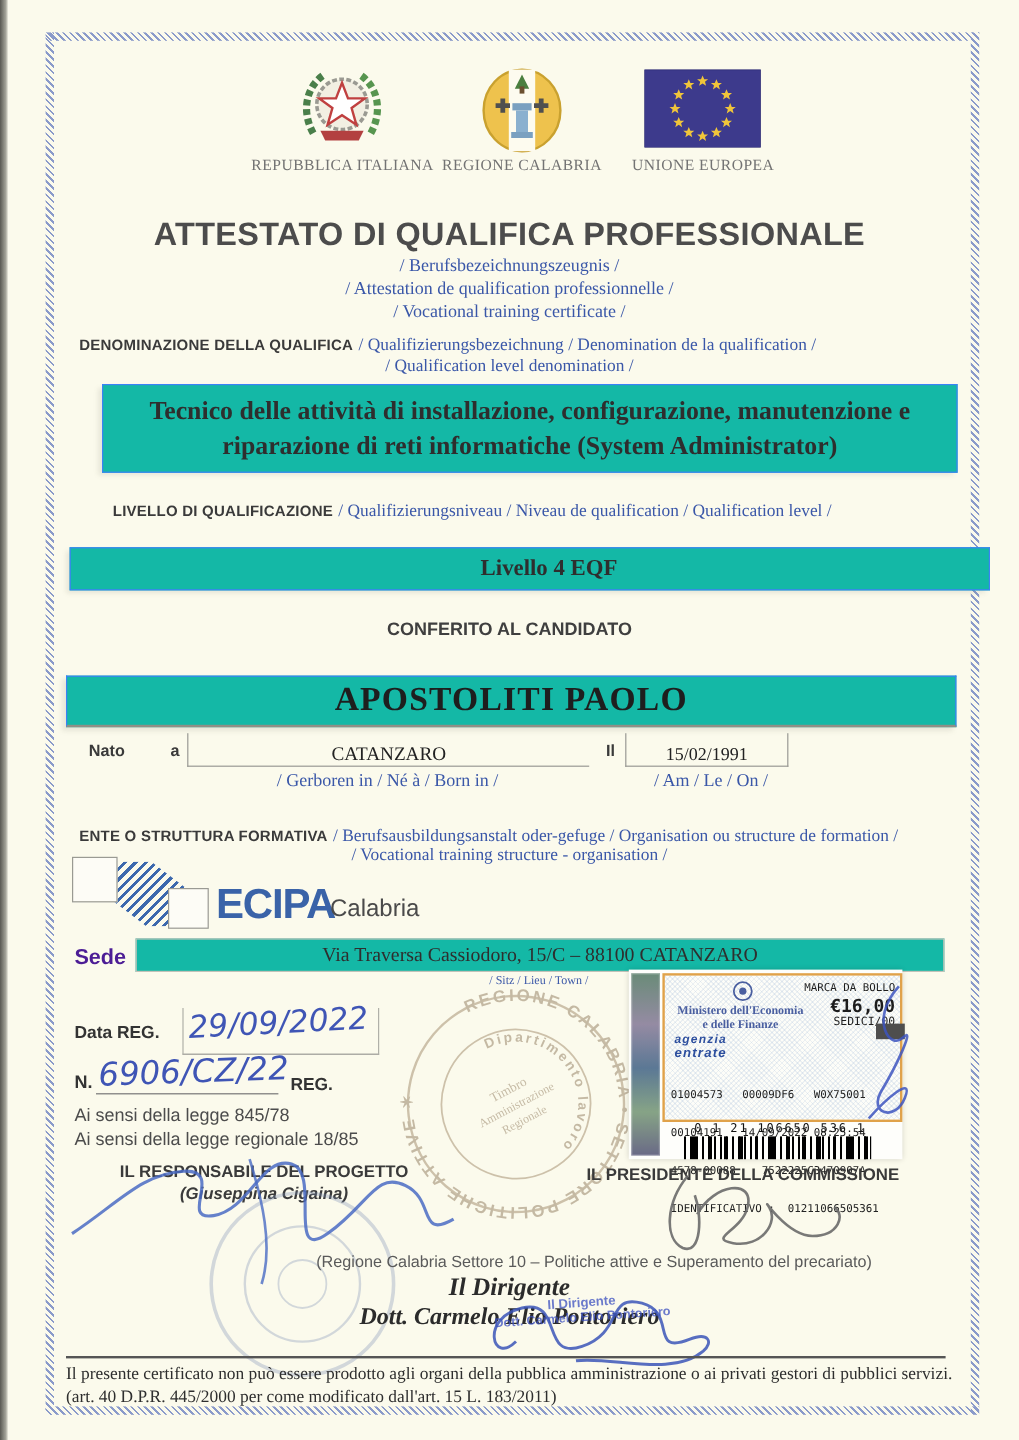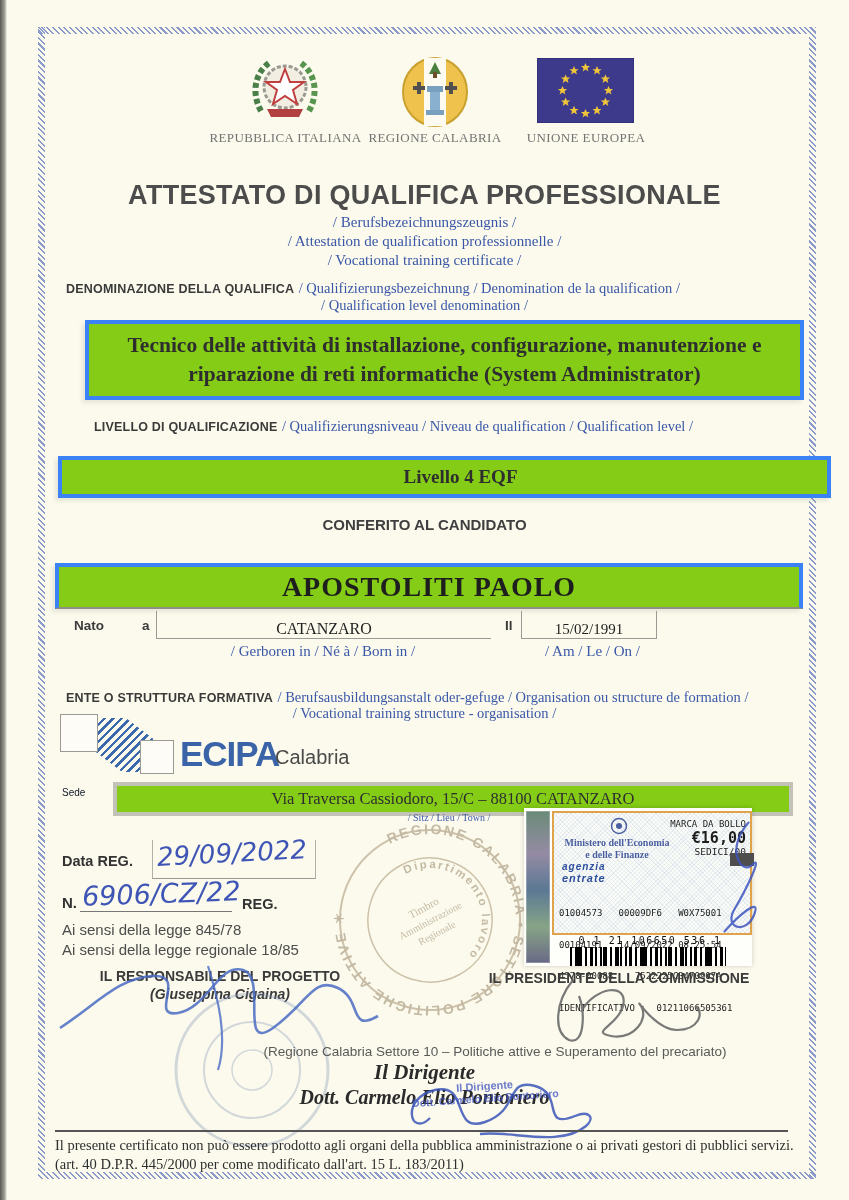--- a/index.html
+++ b/index.html
@@ -12,21 +12,21 @@
   .h-bottom{left:38px;top:1172px;width:778px;height:7px;}
   .h-left{left:38px;top:27px;width:7px;height:1152px;}
   .h-right{left:809px;top:27px;width:7px;height:1152px;}
 
   .emblem-label{font-family:"Liberation Serif",serif;font-size:13px;color:#737373;letter-spacing:.4px;text-align:center;}
   .doc-title{left:0;width:849px;top:180px;text-align:center;font-weight:700;font-size:27px;color:#4c4c4c;letter-spacing:.3px;}
   .blue-serif{font-family:"Liberation Serif",serif;color:#3a57a8;}
   .trans-line{left:0;width:849px;text-align:center;font-size:15px;}
   .sec-label{font-weight:700;font-size:12.5px;color:#3a3a3a;letter-spacing:.2px;}
   .mix .blue-serif{font-size:14.5px;}
-  .valuebox{background:#84cc16;border:4px solid #3b82f6;box-shadow:-3px 3px 4px rgba(120,120,110,.15);
+  .valuebox{background:#14b8a6;border:1px solid #3b82f6;box-shadow:-3px 3px 4px rgba(120,120,110,.15);
             display:flex;align-items:center;justify-content:center;text-align:center;
             font-family:"Liberation Serif",serif;font-weight:700;color:#2e2e2e;}
   .underbox{border-left:1.5px solid #9a9a94;border-bottom:1.5px solid #9a9a94;
             display:flex;align-items:flex-end;justify-content:center;
             font-family:"Liberation Serif",serif;font-size:16px;color:#222;}
   .hand{font-family:"DejaVu Sans",sans-serif;font-style:italic;color:#3f55b5;}
   .mono{font-family:"DejaVu Sans Mono",monospace;}
   .sig-title{font-weight:700;font-size:14px;color:#3a3a3a;text-align:center;}
   .sig-name{font-weight:700;font-style:italic;font-size:14px;color:#3a3a3a;text-align:center;}
   svg{display:block;}
@@ -132,21 +132,21 @@
   <div class="abs" style="left:60px;top:714px;width:300px;height:64px;">
     <div class="abs" style="left:18px;top:4px;width:92px;height:54px;
          background:repeating-linear-gradient(135deg,#3c68ad 0 2.5px,rgba(0,0,0,0) 2.5px 6px);
          clip-path:polygon(18% 0,52% 0,100% 62%,100% 100%,48% 100%,0 38%,0 0);"></div>
     <div class="abs" style="left:0;top:0;width:36px;height:36px;border:1.5px solid #9a9a93;background:#fdfcf6;"></div>
     <div class="abs" style="left:80px;top:26px;width:32px;height:32px;border:1.5px solid #9a9a93;background:#fdfcf6;"></div>
     <span class="abs" style="left:120px;top:20px;font-weight:800;font-size:35px;color:#3a63a8;letter-spacing:-1px;">ECIPA</span>
     <span class="abs" style="left:215px;top:32px;font-size:20px;color:#4a4a4a;">Calabria</span>
   </div>
 
-  <div class="abs" style="left:62px;top:787px;font-weight:400;font-size:10px;color:#0f172a;">Sede</div>
+  <div class="abs" style="left:62px;top:787px;font-weight:700;font-size:18px;color:#4c1d95;">Sede</div>
   <div class="abs valuebox" style="left:113px;top:782px;width:672px;height:26px;font-weight:400;font-size:16.5px;box-shadow:none;border-color:#c2c2b8;">Via Traversa Cassiodoro, 15/C – 88100 CATANZARO</div>
   <div class="abs blue-serif" style="left:113px;top:812px;width:672px;text-align:center;font-size:10px;">/ Sitz / Lieu / Town /</div>
 
   <div class="abs" style="left:322px;top:812px;opacity:.5;transform:rotate(-28deg);">
     <svg width="216" height="216" viewBox="0 0 216 216">
       <defs>
         <path id="oc" d="M108,22 a86,86 0 1,1 -0.1,0"></path>
         <path id="ic" d="M108,56 a52,52 0 1,1 -0.1,0"></path>
       </defs>
       <circle cx="108" cy="108" r="90" fill="none" stroke="#a08a6a" stroke-width="2"></circle>

